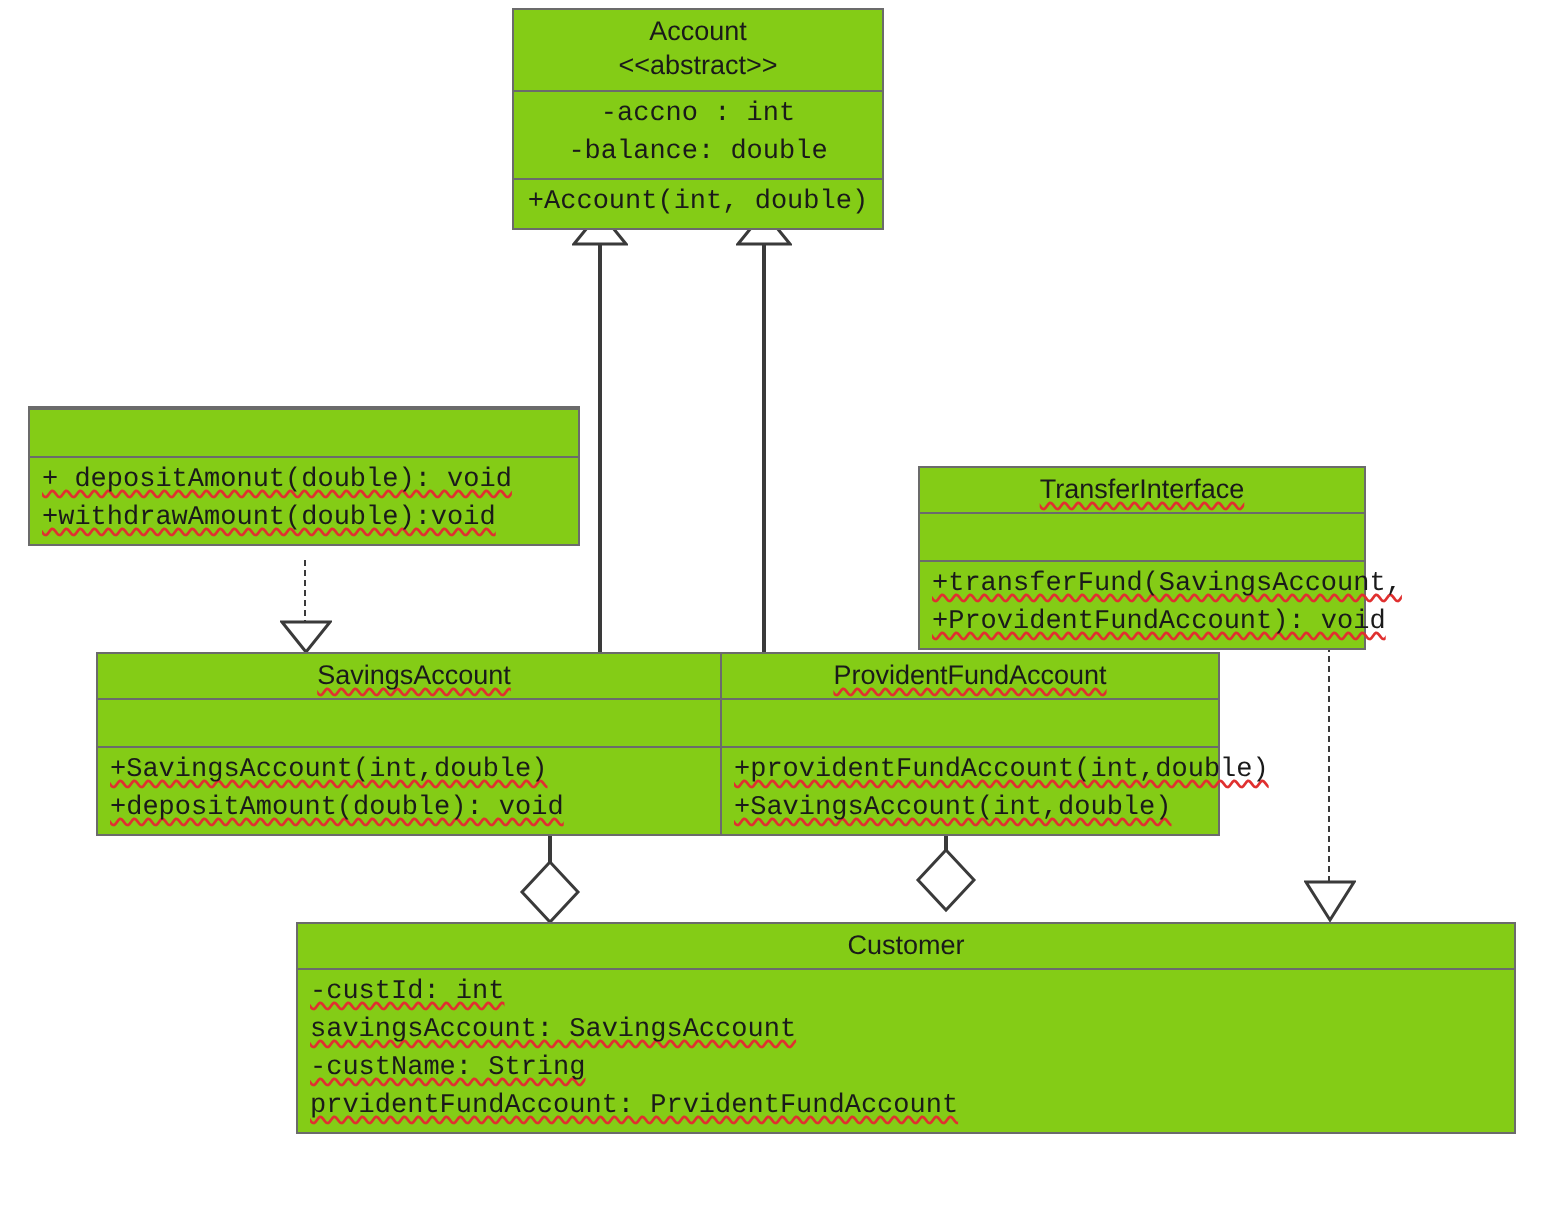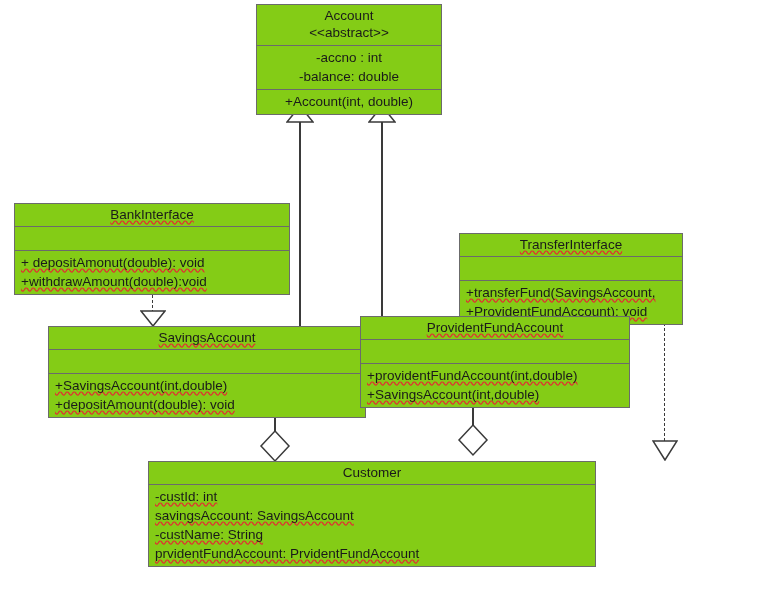--- a/index.html
+++ b/index.html
@@ -9,21 +9,21 @@
   .diagram{position:absolute;inset:0;}
 
   
   .uml-class{position:absolute;box-sizing:border-box;border:1.6px solid #6b6b6b;
              background:#84cc16;z-index:3;}
   .uml-name{text-align:center;padding:2px 4px 3px;font-size:13.5px;line-height:17px;}
   .uml-name .stereo{display:block;font-size:13.5px;line-height:18px;}
   .uml-sep{border-top:1.6px solid #6b6b6b;}
   .uml-attrs,.uml-ops{padding:2px 6px 3px;font-size:13.5px;line-height:19px;}
   .uml-attrs.center,.uml-ops.center{text-align:center;}
-  .uml-row{white-space:nowrap;}
+  .uml-row{white-space:nowrap;font-family:Liberation Mono, monospace;}
   .uml-empty{height:18px;}
 
   
   .sq{ text-decoration:underline;
        text-decoration-color:#e03030;
        text-decoration-style:wavy;
        text-decoration-skip-ink:none;
        text-underline-offset:1px; }
 
   
@@ -94,23 +94,20 @@
     <div class="uml-sep uml-attrs center">
       <div class="uml-row">-accno : int</div>
       <div class="uml-row">-balance: double</div>
     </div>
     <div class="uml-sep uml-ops center">
       <div class="uml-row">+Account(int, double)</div>
     </div>
   </div>
 
   <div class="uml-class" style="left:14px;top:203px;width:276px;">
-    <div class="uml-name">
-      <span class="sq">BankInterface</span>
-    </div>
     <div class="uml-sep uml-attrs">
       <div class="uml-empty"></div>
     </div>
     <div class="uml-sep uml-ops">
       <div class="uml-row sq">+ depositAmonut(double): void</div>
       <div class="uml-row sq">+withdrawAmount(double):void</div>
     </div>
   </div>
 
   <div class="uml-class" style="left:459px;top:233px;width:224px;">
@@ -132,34 +129,34 @@
     </div>
     <div class="uml-sep uml-attrs">
       <div class="uml-empty"></div>
     </div>
     <div class="uml-sep uml-ops">
       <div class="uml-row sq">+SavingsAccount(int,double)</div>
       <div class="uml-row sq">+depositAmount(double): void</div>
     </div>
   </div>
 
-  <div class="uml-class" style="left:360px;top:316px;width:270px;">
+  <div class="uml-class" style="left:360px;top:326px;width:250px;">
     <div class="uml-name">
       <span class="sq">ProvidentFundAccount</span>
     </div>
     <div class="uml-sep uml-attrs">
       <div class="uml-empty"></div>
     </div>
     <div class="uml-sep uml-ops">
       <div class="uml-row sq">+providentFundAccount(int,double)</div>
       <div class="uml-row sq">+SavingsAccount(int,double)</div>
     </div>
   </div>
 
-  <div class="uml-class" style="left:148px;top:461px;width:448px;">
+  <div class="uml-class" style="left:148px;top:461px;width:610px;">
     <div class="uml-name">
       <span>Customer</span>
     </div>
     <div class="uml-sep uml-attrs">
       <div class="uml-row sq">-custId: int</div>
       <div class="uml-row sq">savingsAccount: SavingsAccount</div>
       <div class="uml-row sq">-custName: String</div>
       <div class="uml-row sq">prvidentFundAccount: PrvidentFundAccount</div>
     </div>
   </div>

